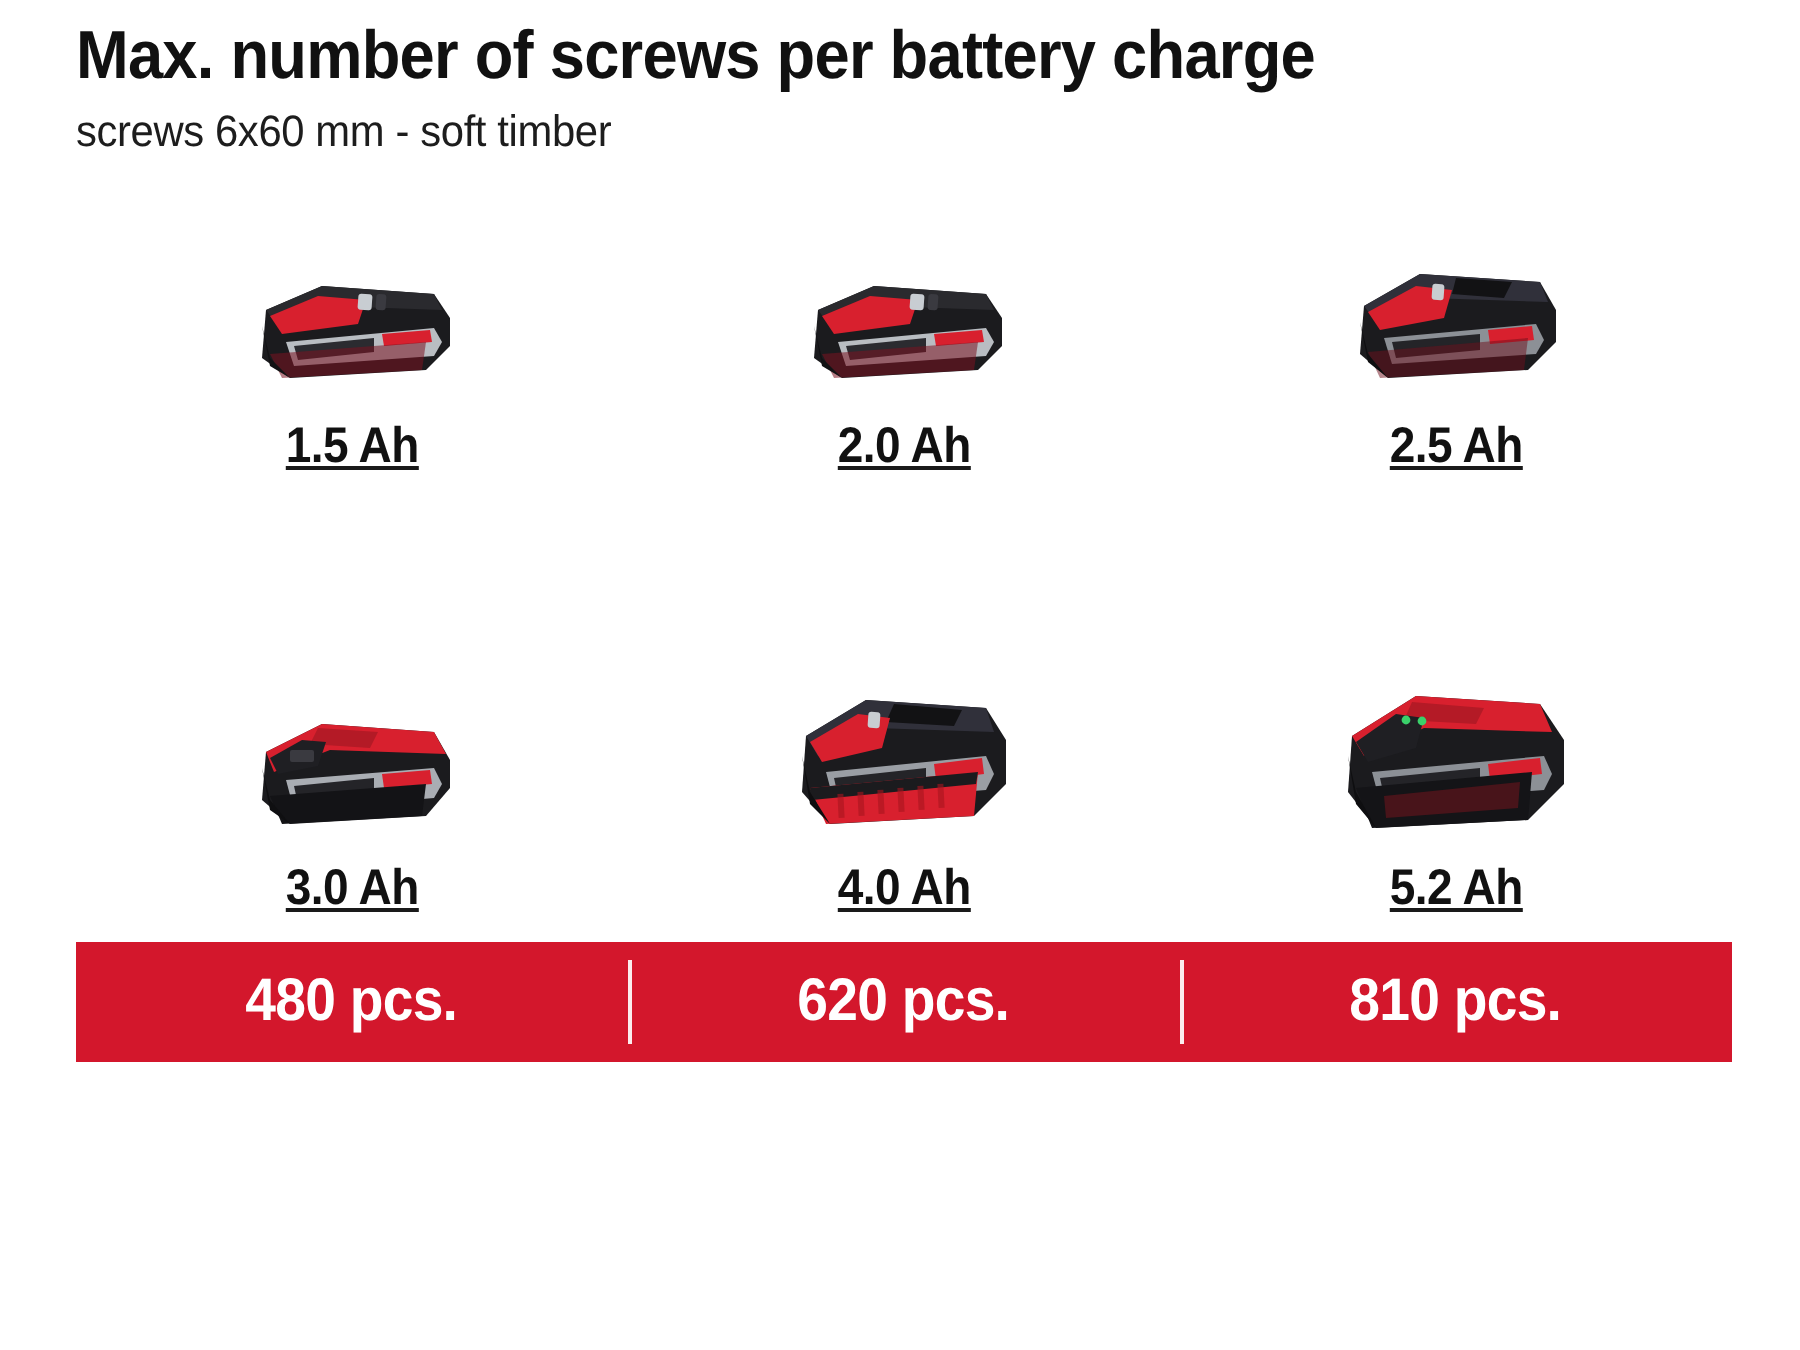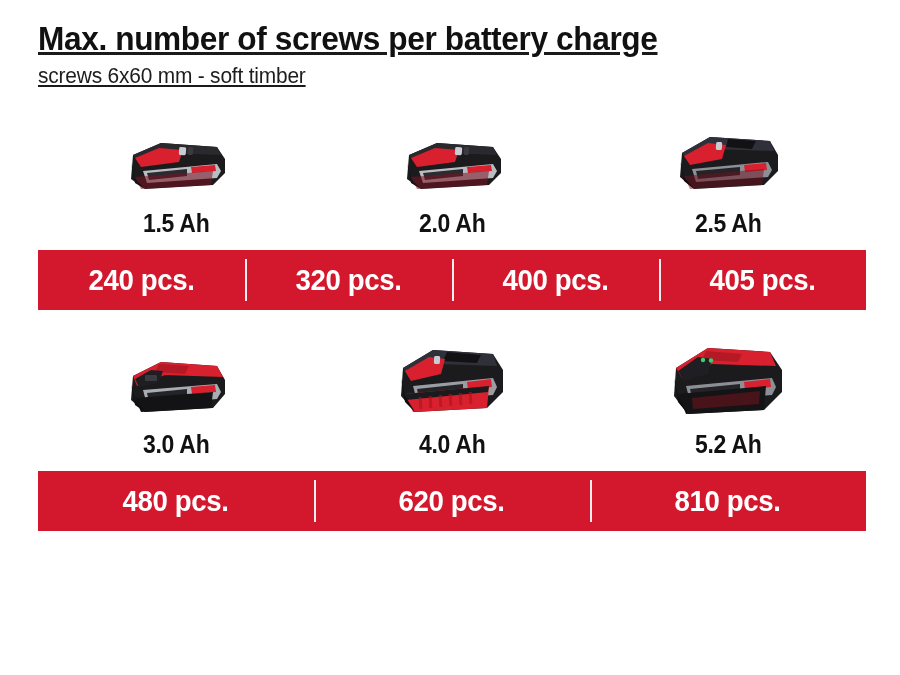--- a/index.html
+++ b/index.html
@@ -21,23 +21,22 @@
     left: 0; top: 0;
     width: 900px;
     height: 675px;
     background: #ffffff;
   }
 
   
   .header {
     position: absolute;
     left: 38px;
-    top: 20px;
+    top: 10px;
     width: 830px;
-    text-decoration: underline;
   }
   .title {
     font-family: "Liberation Sans Narrow", "Liberation Sans", sans-serif;
     font-size: 34px;
     font-weight: bold;
     letter-spacing: -0.4px;
     line-height: 1.08;
     color: #111111;
     transform: scaleX(0.93);
     transform-origin: left center;
@@ -70,20 +69,21 @@
     height: 120px;
     align-items: flex-end;
   }
   .battery-cell {
     flex: 1 1 25%;
     display: flex;
     flex-direction: column;
     align-items: center;
     justify-content: flex-end;
     height: 120px;
+    text-decoration: underline;
   }
   .battery-art {
     height: 78px;
     display: flex;
     align-items: flex-end;
     justify-content: center;
   }
   .cap-label {
     font-family: "Liberation Sans Narrow", "Liberation Sans", sans-serif;
     font-size: 25px;
@@ -202,34 +202,20 @@
               <path d="M12 32 L16 48 L26 60 L16 52 Z" fill="#0e0e10"></path>
             </g>
           </svg>
         </div>
         <div class="cap-label">2.5 Ah</div>
       </div>
 
 
     </div>
 
-    <div class="banner">
-      <div class="banner-cell">
-        <span class="pcs">240 pcs.</span>
-      </div>
-      <div class="banner-cell">
-        <span class="pcs">320 pcs.</span>
-      </div>
-      <div class="banner-cell">
-        <span class="pcs">400 pcs.</span>
-      </div>
-      <div class="banner-cell">
-        <span class="pcs">405 pcs.</span>
-      </div>
-    </div>
   </div>
 
   <div class="section section-2">
     <div class="battery-grid">
 
       <div class="battery-cell">
         <div class="battery-art">
           <svg class="batt-svg" width="118" height="68" viewBox="0 0 118 68">
             <g>
               <path d="M16 24 L44 10 L100 14 L108 28 L108 42 L96 56 L28 60 L14 48 Z" fill="#1b1b1e"></path>

